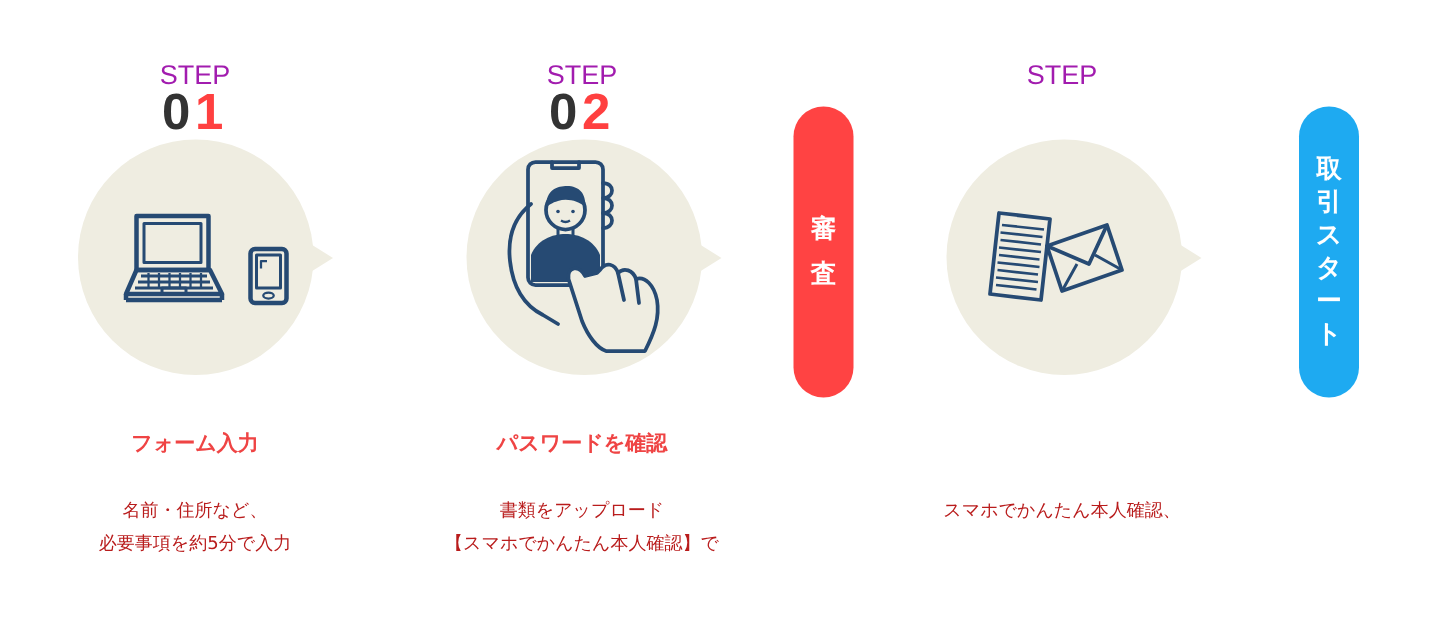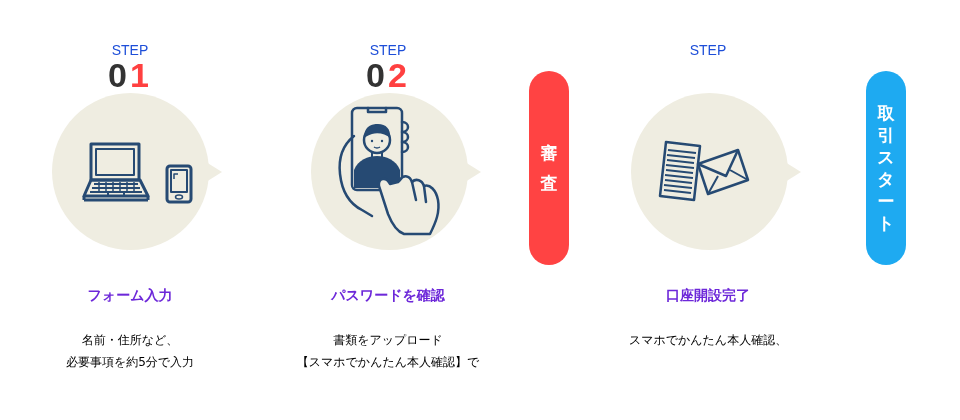--- a/index.html
+++ b/index.html
@@ -1,32 +1,32 @@
 <!DOCTYPE html>
 <html><head>
 <meta charset="utf-8">
 <style>
   html, body { margin:0; padding:0; background:#ffffff; }
   body { width:960px; height:420px; position:relative; overflow:hidden;
          font-family:"DejaVu Sans", "Liberation Sans", sans-serif; color:#333; }
   .step { position:absolute; top:0; width:240px; height:420px; }
   .step-label { position:absolute; top:40px; left:0; width:100%; text-align:center;
-                font-family:"Liberation Sans", sans-serif; font-size:14px; color:#1d4ed8; letter-spacing:0; line-height:20px; }
+                font-family:"Liberation Sans", sans-serif; font-size:18px; color:#a21caf; letter-spacing:0; line-height:20px; }
   .step-num { position:absolute; top:60px; left:0; width:100%; text-align:center;
               font-family:"Liberation Sans", sans-serif; font-weight:bold; font-size:34px; line-height:30px; letter-spacing:3px; }
   .num-dark { color:#333; }
   .num-accent { color:#ff4040; }
   .bubble { position:absolute; top:93px; width:157px; height:157px; border-radius:50%; background:#efede1; }
   .tail { position:absolute; width:0; height:0; border-top:10px solid transparent; border-bottom:10px solid transparent;
           border-left:16px solid #efede1; }
   .icon { position:absolute; }
   .title { position:absolute; top:287px; left:0; width:100%; text-align:center;
-           font-weight:bold; font-size:14px; color:#6d28d9; }
+           font-weight:bold; font-size:14px; color:#ef4444; }
   .desc { position:absolute; top:329px; left:0; width:100%; text-align:center;
-          font-size:12px; line-height:22px; color:#000000; }
+          font-size:12px; line-height:22px; color:#b91c1c; }
   .desc span { display:block; }
   .pill { position:absolute; top:71px; width:40px; height:194px; border-radius:20px;
           display:flex; flex-direction:column; align-items:center; justify-content:center;
           color:#fff; font-weight:bold; font-size:17px; line-height:22px; }
   .pill-red { left:529px; background:#ff4343; }
   .pill-blue { left:866px; background:#1eaaf1; }
   .pill span { display:block; text-align:center; }
 </style>
 </head>
 <body>
@@ -106,21 +106,20 @@
   <div class="tail" style="left:197px; top:162px;"></div>
   <svg class="icon" style="left:70px; top:140px;" width="92" height="62" viewBox="0 0 92 62">
     <g fill="none" stroke="#264a73" stroke-width="2.5" stroke-linejoin="round">
       <path d="M8 2 L42 6 L36 60 L2 56 Z"></path>
       <path d="M10 10 L38 13 M9 15 L37 18 M9 20 L36 23 M8 25 L36 28 M8 30 L35 33 M7 35 L35 38 M7 40 L34 43 M6 45 L34 48 M6 50 L33 53" stroke-width="1.8"></path>
       <path d="M40 24 L80 10 L90 40 L50 54 Z"></path>
       <path d="M40 24 L68 36 L80 10"></path>
       <path d="M50 54 L60 36 M90 40 L72 30" stroke-width="2"></path>
     </g>
   </svg>
-  <div class="title">口座開設完了</div>
   <div class="desc">
     <span>スマホでかんたん本人確認、</span>
   </div>
 </div>
 
 <div class="pill pill-blue">
   <span>取</span>
   <span>引</span>
   <span>ス</span>
   <span>タ</span>

